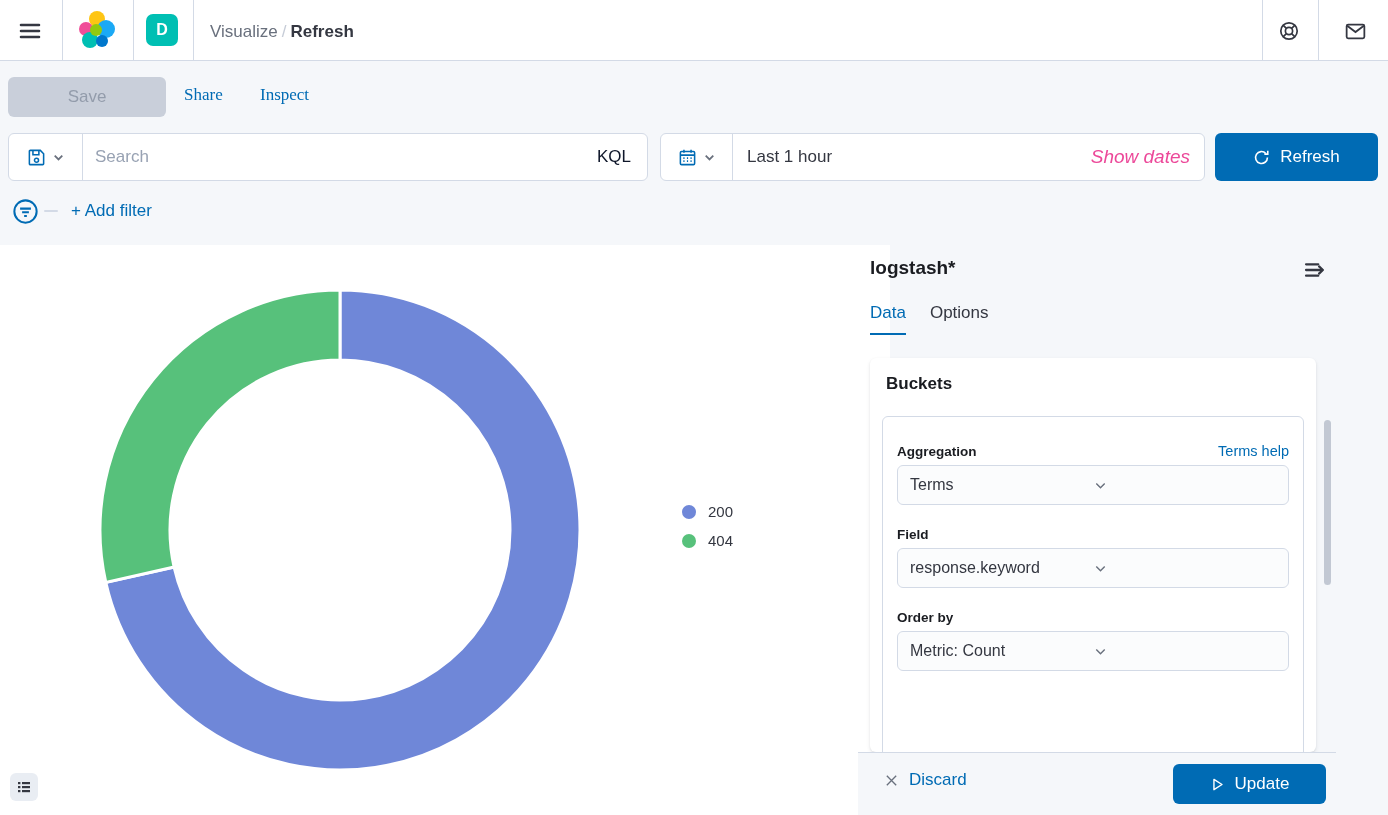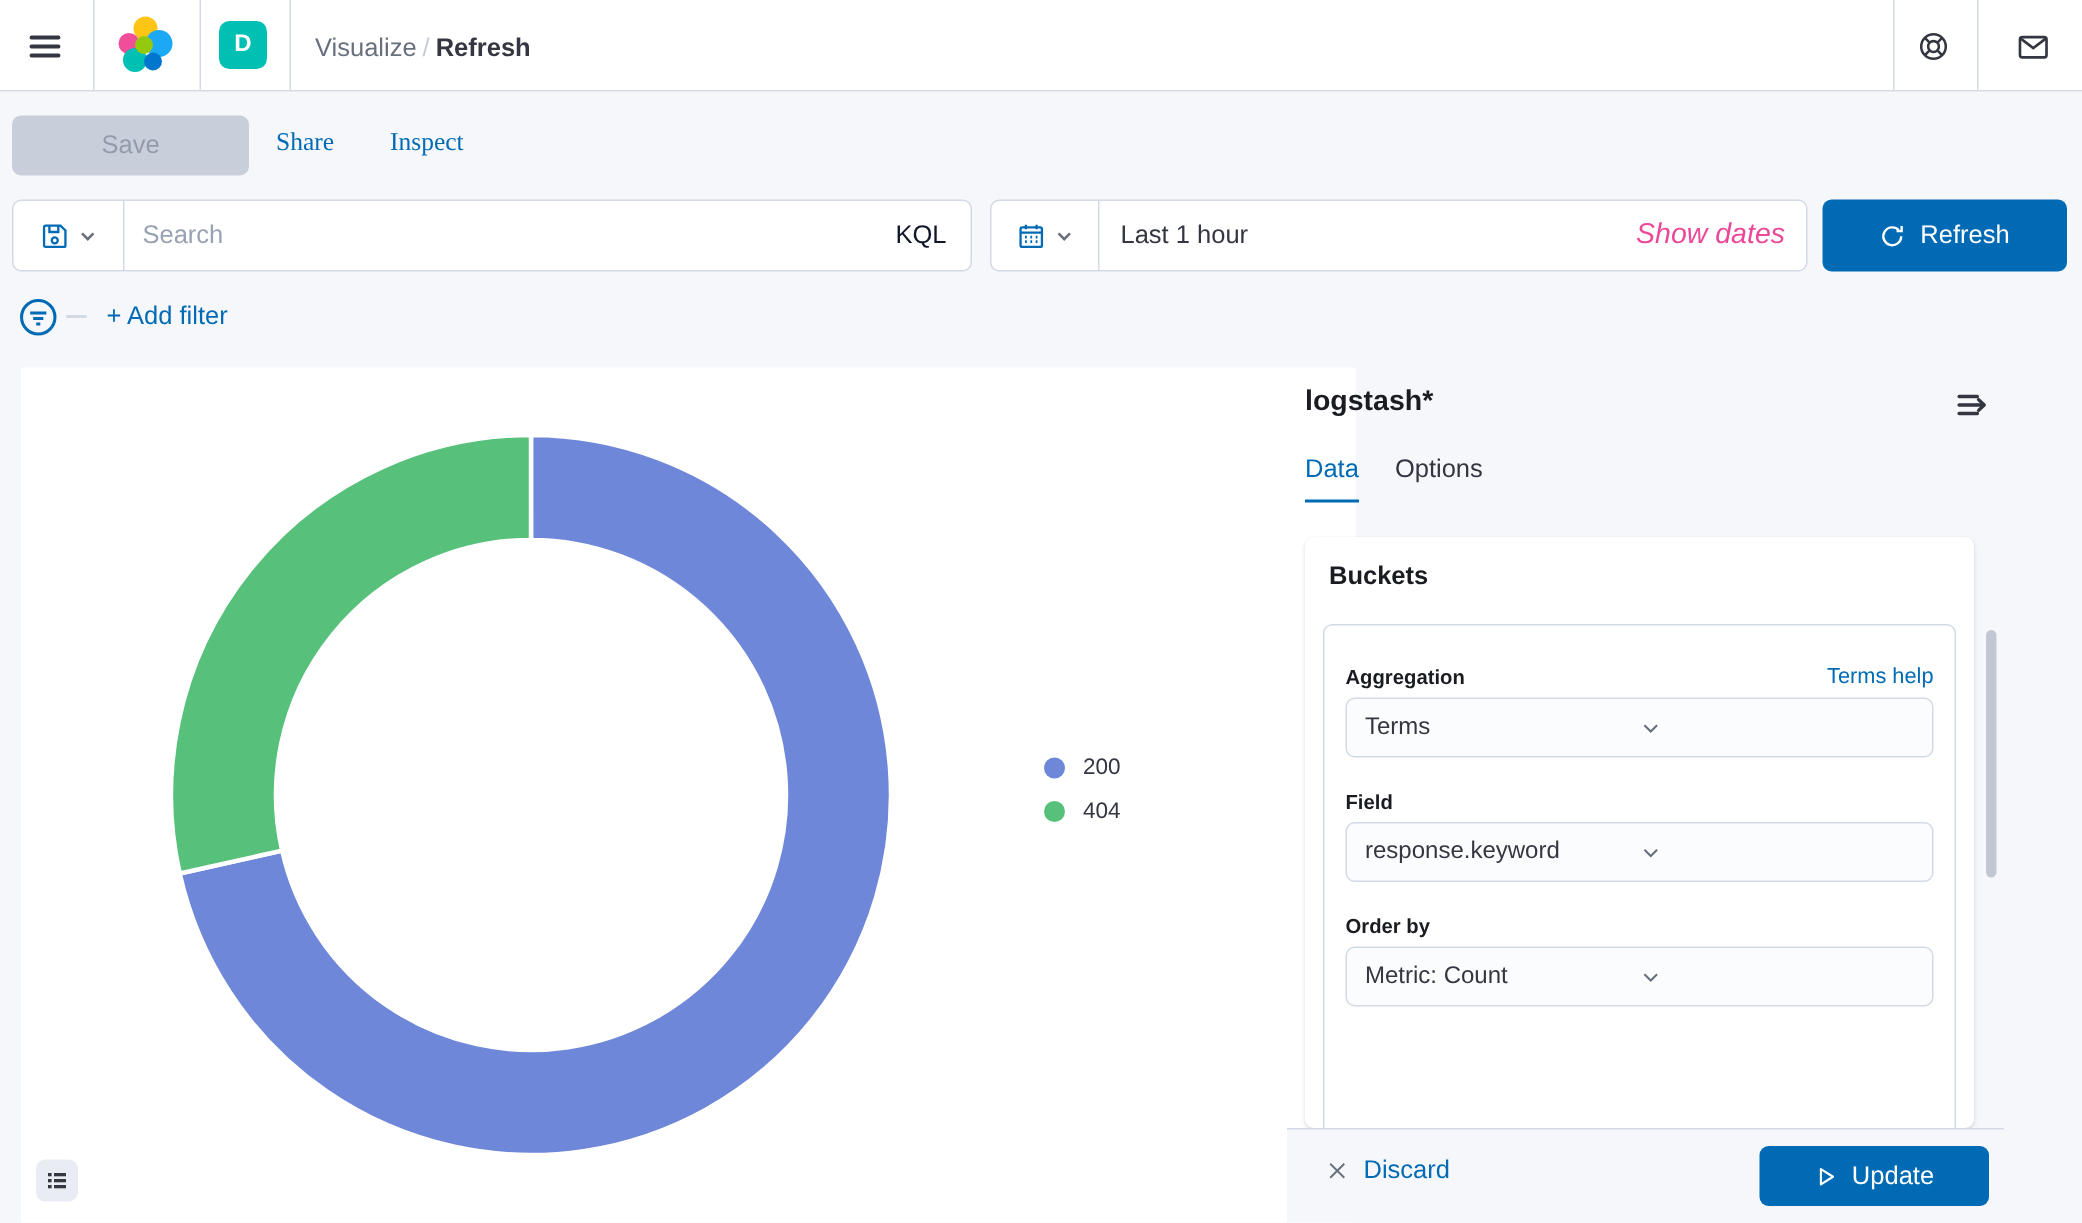--- a/index.html
+++ b/index.html
@@ -50,21 +50,21 @@
 
   
   .filter-icon-btn { position:absolute; left:12px; top:198px; width:27px; height:27px; border:none; background:none;
     color:#006bb4; cursor:pointer; padding:0; }
   .filter-dash { position:absolute; left:44px; top:210px; width:14px; height:2px; background:#d3dae6; border-radius:1px; }
   .add-filter-btn { position:absolute; left:71px; top:201px; border:none; background:none;
     color:#006bb4; font-size:17px; cursor:pointer; font-family:inherit; }
 
   
   .main { position:absolute; left:0; top:245px; width:1388px; height:570px; }
-  .chart-area { position:absolute; left:0; top:0; width:890px; height:570px; background:#fff;margin-left:14px; }
+  .chart-area { position:absolute; left:0; top:0; width:890px; height:570px; background:#fff; }
   .legend { position:absolute; left:682px; top:258px; display:flex; flex-direction:column; gap:12px; }
   .legend-item { display:flex; align-items:center; gap:12px; cursor:pointer; }
   .legend-dot { width:14px; height:14px; border-radius:50%; }
   .legend-label { font-size:15px; color:#343741; }
   .legend-toggle { position:absolute; left:10px; top:528px; width:28px; height:28px; border:none;
     background:#e9edf3; border-radius:6px; color:#343741; cursor:pointer; display:flex; align-items:center; justify-content:center; }
   .resize-handle { position:absolute; left:891px; top:276px; width:13px; height:24px; cursor:col-resize;
     display:flex; gap:3px; align-items:center; justify-content:center; }
   .resize-handle span { width:3px; height:22px; background:#69707d; }
 

